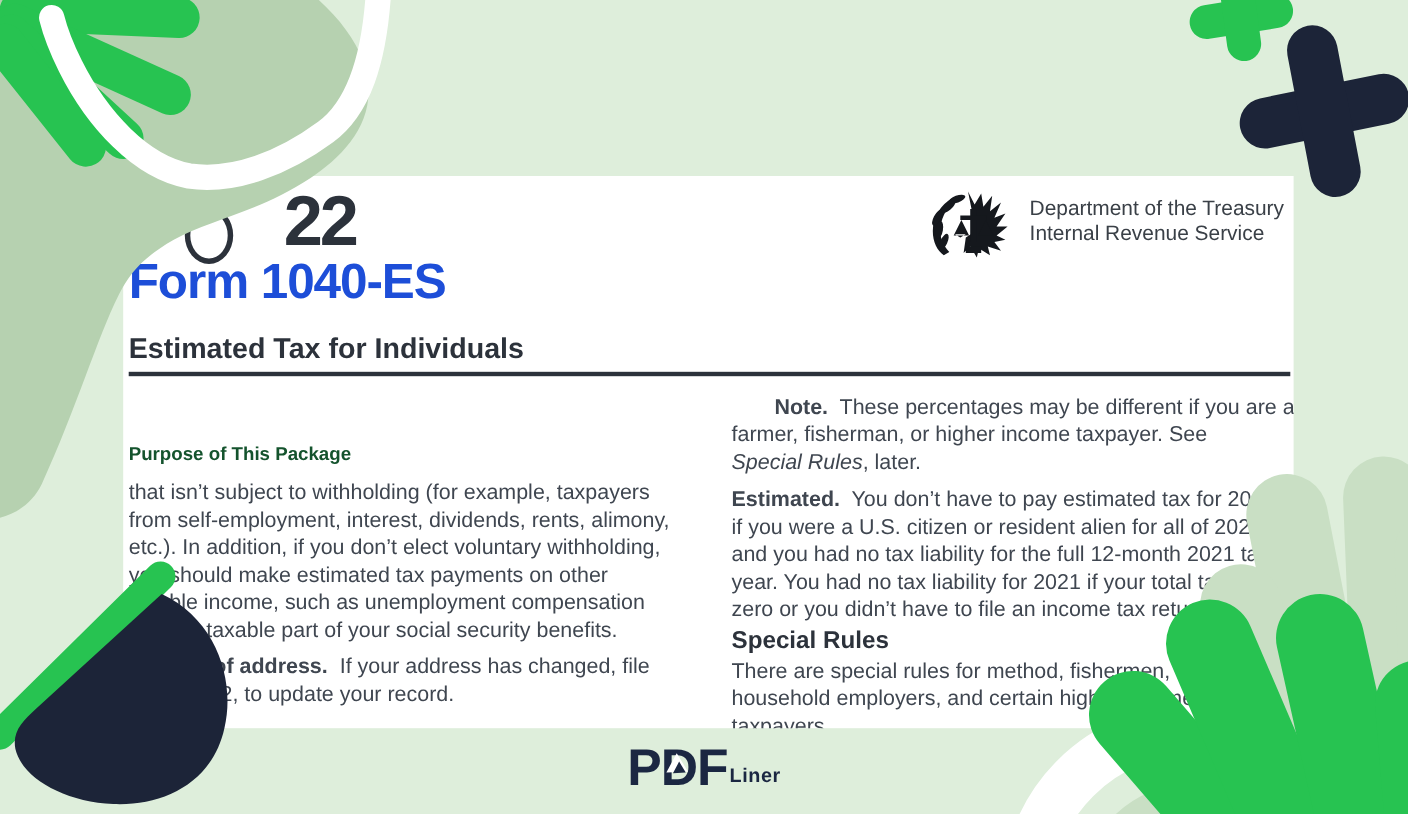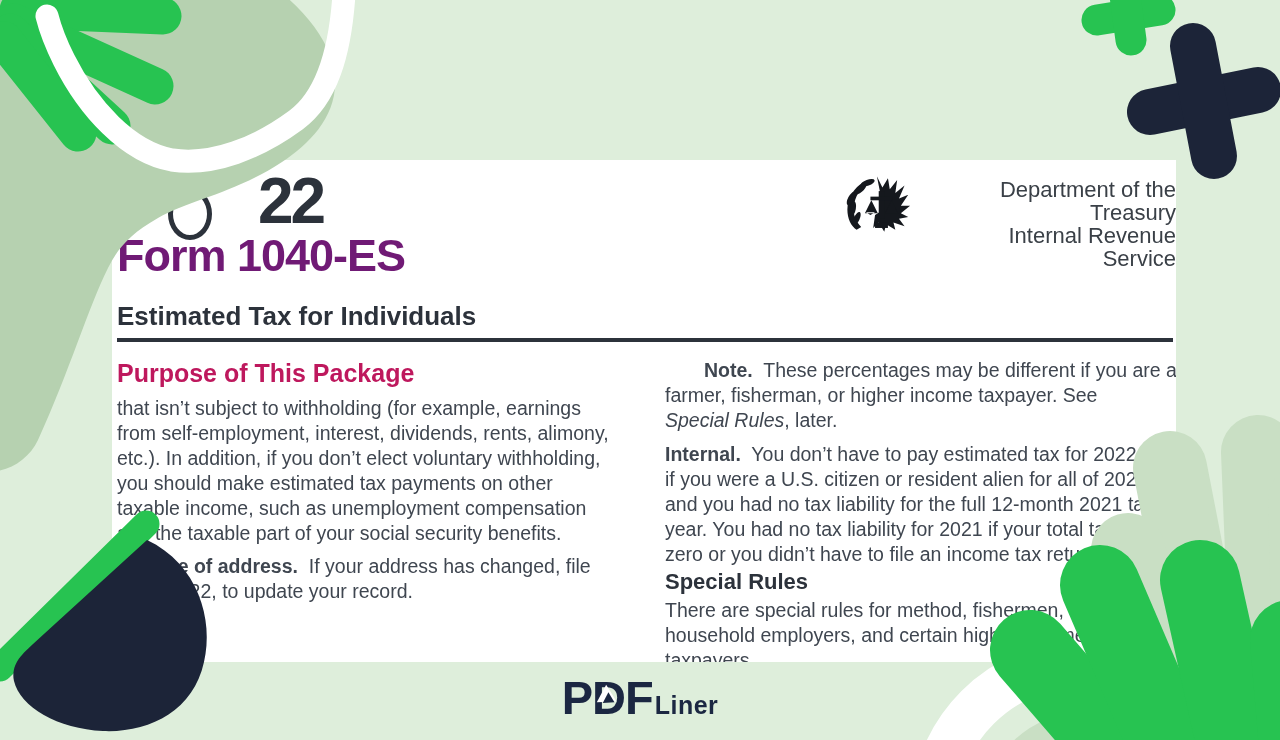--- a/index.html
+++ b/index.html
@@ -9,50 +9,50 @@
   svg.layer{position:absolute;left:0;top:0;width:1280px;height:740px;pointer-events:none;}
   .bgfx{z-index:1;}
   .card{position:absolute;left:112px;top:160px;width:1064px;height:502px;background:#ffffff;
         overflow:hidden;z-index:3;color:#3f4650;}
   .fx{z-index:5;}
 
   
   .year{position:absolute;left:50px;top:8px;height:66px;}
   .ring0{position:absolute;left:6px;top:20px;width:34px;height:42px;border:5px solid #2c323b;border-radius:50%;}
   .year22{position:absolute;left:96px;top:-4px;font-size:64px;font-weight:bold;color:#2c323b;letter-spacing:-3px;}
-  .formtitle{position:absolute;left:5px;top:70px;font-size:45px;font-weight:bold;color:#701a75;letter-spacing:-1px;}
+  .formtitle{position:absolute;left:5px;top:70px;font-size:45px;font-weight:bold;color:#1d4ed8;letter-spacing:-1px;}
   .subtitle{position:absolute;left:5px;top:141px;font-size:26px;font-weight:bold;color:#2c323b;}
   .rule{position:absolute;left:5px;top:178px;width:1056px;height:4px;background:#2c323b;}
   .irsblock{position:absolute;left:728px;top:12px;display:flex;align-items:flex-start;}
-  .irstext{margin-left:8px;font-size:22px;line-height:23px;color:#3a4047;padding-top:6px;text-align:right;}
+  .irstext{margin-left:8px;font-size:19px;line-height:23px;color:#3a4047;padding-top:6px;}
   .irstext .b2{font-weight:normal;}
 
   
   .col{position:absolute;top:198px;font-size:19.5px;color:#3f4650;}
   .col-left{left:5px;width:530px;}
   .col-right{left:553px;width:620px;}
   .tl{line-height:25px;height:25px;white-space:pre;}
-  .h2{font-size:25px;font-weight:bold;color:#be185d;line-height:30px;margin-bottom:2px;}
+  .h2{font-size:17px;font-weight:bold;color:#14532d;line-height:30px;margin-bottom:2px;margin-top:40px;}
   .h3{font-size:22px;font-weight:bold;color:#2c323b;line-height:26px;margin-top:2px;margin-bottom:3px;}
   .para{margin:0 0 8px 0;}
   .para.tight{margin-bottom:2px;}
 
   
   .pdfliner{position:absolute;left:0;right:0;top:664px;height:56px;display:flex;
             justify-content:center;align-items:flex-end;z-index:4;}
   .pl-inner{display:flex;align-items:flex-end;color:#1b2742;}
   .pl-big{font-size:47px;font-weight:bold;line-height:44px;letter-spacing:-1px;}
   .pl-d{position:relative;}
   .d-leaf{position:absolute;left:7px;top:13px;width:0;height:0;
           border-left:10px solid transparent;border-right:10px solid transparent;
           border-bottom:17px solid #ffffff;transform:rotate(118deg);}
   .d-leaf2{position:absolute;left:12px;top:19px;width:0;height:0;
           border-left:6px solid transparent;border-right:6px solid transparent;
           border-bottom:10px solid #1b2742;transform:rotate(118deg);}
-  .pl-liner{font-size:25px;font-weight:bold;line-height:30px;margin-left:2px;letter-spacing:0.5px;}
+  .pl-liner{font-size:18px;font-weight:bold;line-height:30px;margin-left:2px;letter-spacing:0.5px;}
 </style>
 </head>
 <body>
 
 <div class="stage">
 
   <svg class="layer bgfx" viewBox="0 0 1280 740">
     <circle cx="1085" cy="815" r="152" stroke="#ffffff" stroke-width="46" fill="none"></circle>
     <circle cx="1085" cy="815" r="84" stroke="#c9dfc4" stroke-width="38" fill="none"></circle>
   </svg>
@@ -89,41 +89,41 @@
         <div>Department of the Treasury</div>
         <div class="b2">Internal Revenue Service</div>
       </div>
     </div>
 
     <div class="col col-left">
       <div class="h2">Purpose of This Package</div>
       <div class="para">
         </div>
       <div class="para">
-          <div class="tl"><span>that isn’t subject to withholding (for example, earnings</span></div>
+          <div class="tl"><span>that isn’t subject to withholding (for example, taxpayers</span></div>
           <div class="tl"><span>from self-employment, interest, dividends, rents, alimony,</span></div>
           <div class="tl"><span>etc.). In addition, if you don’t elect voluntary withholding,</span></div>
           <div class="tl"><span>you should make estimated tax payments on other</span></div>
           <div class="tl"><span>taxable income, such as unemployment compensation</span></div>
           <div class="tl"><span>and the taxable part of your social security benefits.</span></div>
         </div>
       <div class="para tight">
           <div class="tl"><span style="font-weight: bold;">Change of address.</span><span>  If your address has changed, file</span></div>
           <div class="tl"><span>Form 8822, to update your record.</span></div>
         </div>
     </div>
 
     <div class="col col-right">
       <div class="para" style="margin-bottom:9px;">
           <div class="tl"><span style="font-weight: bold; margin-left: 39px;">Note.</span><span>  These percentages may be different if you are a</span></div>
           <div class="tl"><span>farmer, fisherman, or higher income taxpayer. See</span></div>
           <div class="tl"><span style="font-style: italic;">Special Rules</span><span>, later.</span></div>
         </div>
       <div class="para tight">
-          <div class="tl"><span style="font-weight: bold;">Internal.</span><span>  You don’t have to pay estimated tax for 2022</span></div>
+          <div class="tl"><span style="font-weight: bold;">Estimated.</span><span>  You don’t have to pay estimated tax for 2022</span></div>
           <div class="tl"><span>if you were a U.S. citizen or resident alien for all of 2021</span></div>
           <div class="tl"><span>and you had no tax liability for the full 12-month 2021 tax</span></div>
           <div class="tl"><span>year. You had no tax liability for 2021 if your total tax was</span></div>
           <div class="tl"><span>zero or you didn’t have to file an income tax return.</span></div>
         </div>
       <div class="h3">Special Rules</div>
       <div class="para">
           <div class="tl"><span>There are special rules for method, fishermen,</span></div>
           <div class="tl"><span>household employers, and certain higher income</span></div>
           <div class="tl"><span>taxpayers.</span></div>

